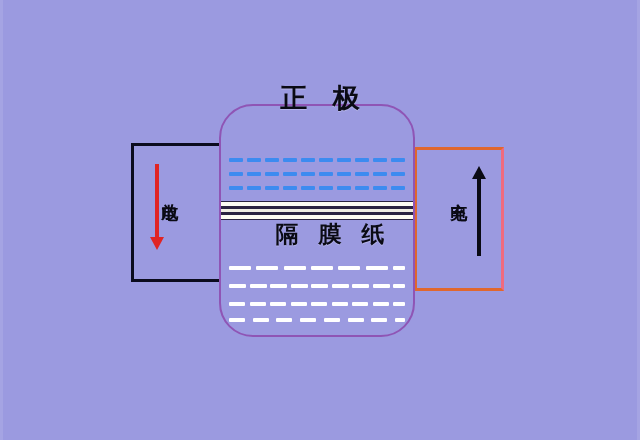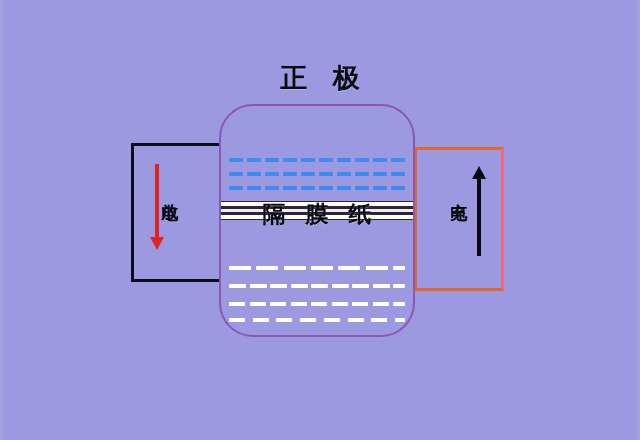--- a/index.html
+++ b/index.html
@@ -107,39 +107,40 @@
   .sep-line.thin { height: 3px; background: #efeee2; }
 
   
   .cn-label {
     position: absolute;
     color: #0a0a14;
     font-family: "DejaVu Sans", "Liberation Sans", sans-serif;
     font-weight: 700;
     white-space: nowrap;
     text-shadow: 0 1px 0 rgba(255,255,255,0.25);
+    margin-top: 20px;
   }
   #label-positive {
     left: 0; right: 0;
     top: 60px;
     text-align: center;
     font-size: 27px;
     letter-spacing: 8px;
     text-indent: 8px;
   }
   #label-negative {
     left: 0; right: 0;
     top: 345px;
     text-align: center;
     font-size: 27px;
     letter-spacing: 4px;
     text-indent: 4px;
   }
   #label-separator {
-    left: 219px;
+    left: 232px;
     width: 196px;
     top: 199px;
     text-align: center;
     font-size: 23px;
     letter-spacing: 6px;
     text-indent: 6px;
     z-index: 6;
   }
 
   

